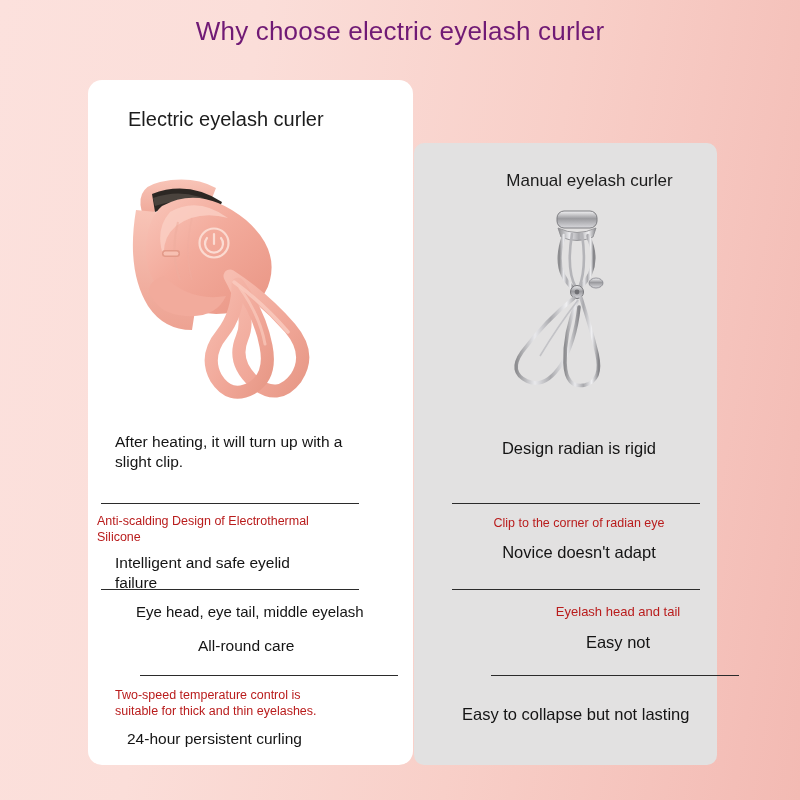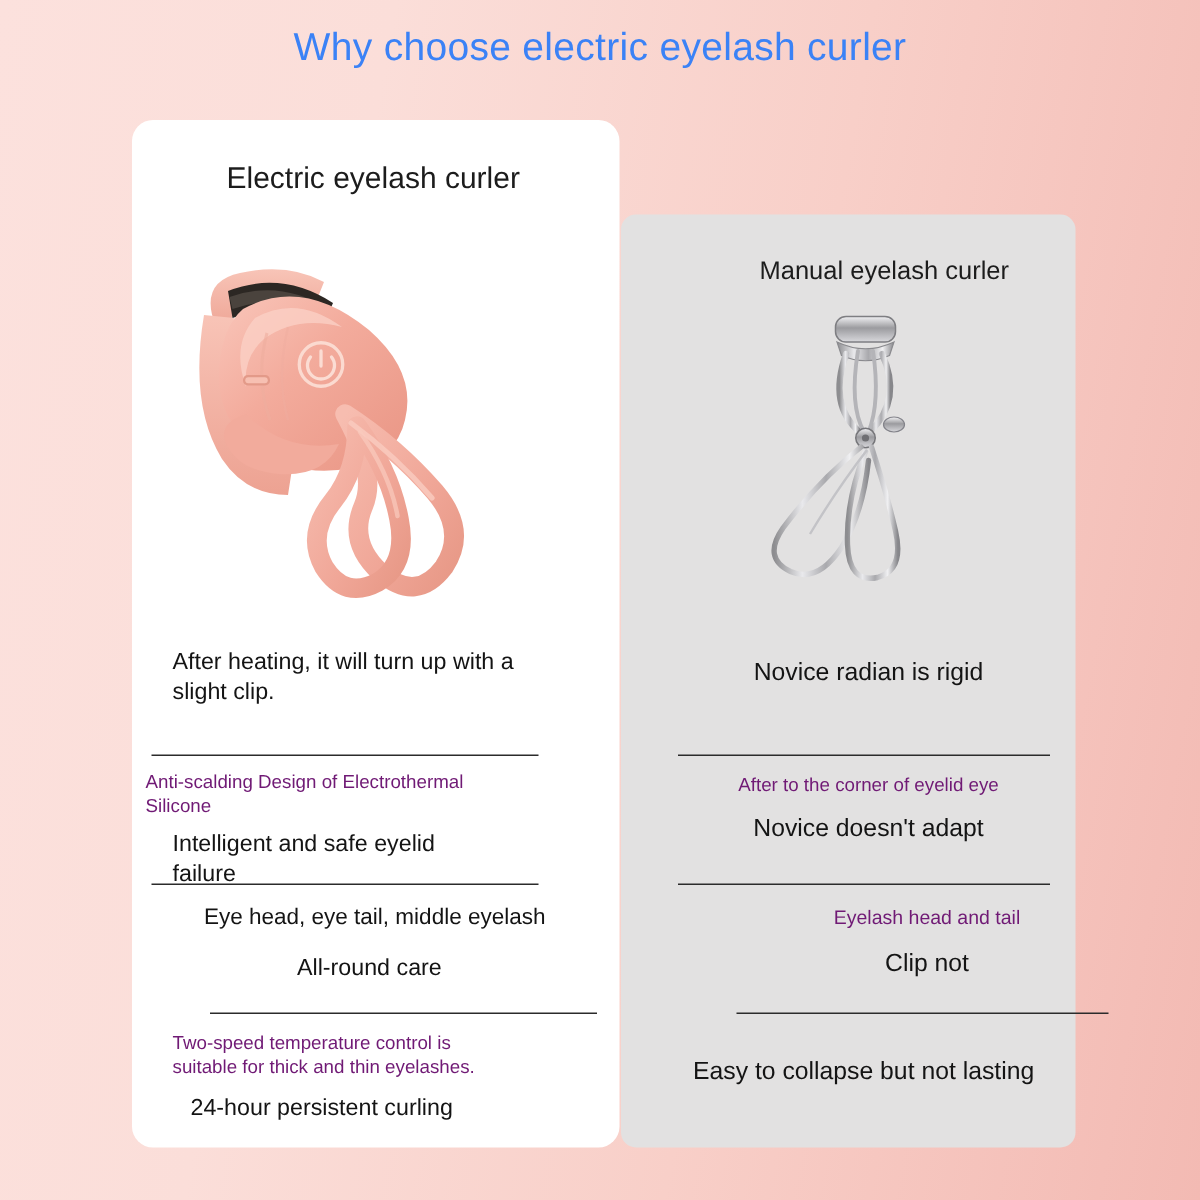--- a/index.html
+++ b/index.html
@@ -20,21 +20,21 @@
   }
 
   
   .page-title {
     position: absolute;
     top: 16px;
     left: 0;
     width: 800px;
     text-align: center;
     font-size: 26px;
-    color: #3b82f6;
+    color: #701a75;
     letter-spacing: 0.2px;
     white-space: nowrap;
   }
 
   
   .panel-right {
     position: absolute;
     left: 414px;
     top: 143px;
     width: 303px;
@@ -52,21 +52,20 @@
     border-radius: 14px;
   }
 
   .panel-title-left {
     position: absolute;
     left: 40px;
     top: 28px;
     font-size: 20px;
     color: #1c1c1c;
     white-space: nowrap;
-    margin-left: 23px;
   }
   .panel-title-right {
     position: absolute;
     left: 0;
     top: 28px;
     width: 351px;
     text-align: center;
     font-size: 17px;
     color: #1c1c1c;
     white-space: nowrap;
@@ -111,21 +110,21 @@
     left: 97px;
     width: 268px;
   }
   .cell-right {
     left: 448px;
     width: 262px;
   }
 
   .txt-small {
     font-size: 12.5px;
-    color: #701a75;
+    color: #b91c1c;
     line-height: 1.25;
   }
   .txt-big {
     font-size: 15.5px;
     color: #141414;
     line-height: 1.3;
   }
   .cell-left .txt-big { padding-left: 18px; }
   .cell-left .txt-small { padding-left: 0px; }
   .cell-right { text-align: center; }
@@ -237,47 +236,47 @@
     </svg>
   </div>
 
   <div class="rows">
 
     <div class="row" style="top:0px;">
       <div class="cell cell-left">
         <div class="txt-big" style="padding-top:14px;">After heating, it will turn up with a slight clip.</div>
       </div>
       <div class="cell cell-right">
-        <div class="txt-big" style="padding-top:20px; font-size:16.5px;">Novice radian is rigid</div>
+        <div class="txt-big" style="padding-top:20px; font-size:16.5px;">Design radian is rigid</div>
       </div>
       <div class="divider divider-left"></div>
       <div class="divider divider-right"></div>
     </div>
 
     <div class="row" style="top:86px;">
       <div class="cell cell-left">
         <div class="txt-small" style="padding-top:10px; width:246px;">Anti-scalding Design of Electrothermal Silicone</div>
         <div class="txt-big" style="padding-top:8px; width:218px;">Intelligent and safe eyelid failure</div>
       </div>
       <div class="cell cell-right">
-        <div class="txt-small" style="padding-top:12px;">After to the corner of eyelid eye</div>
+        <div class="txt-small" style="padding-top:12px;">Clip to the corner of radian eye</div>
         <div class="txt-big" style="padding-top:10px; font-size:16.5px;">Novice doesn't adapt</div>
       </div>
       <div class="divider divider-left"></div>
       <div class="divider divider-right"></div>
     </div>
 
     <div class="row" style="top:172px;margin-left:39px;">
       <div class="cell cell-left">
         <div class="txt-big" style="padding-top:12px; padding-left:0px; font-size:15px;">Eye head, eye tail, middle eyelash</div>
         <div class="txt-big" style="padding-top:14px; padding-left:62px;">All-round care</div>
       </div>
       <div class="cell cell-right">
         <div class="txt-small" style="padding-top:14px; font-size:13px;">Eyelash head and tail</div>
-        <div class="txt-big" style="padding-top:12px; font-size:16.5px;">Clip not</div>
+        <div class="txt-big" style="padding-top:12px; font-size:16.5px;">Easy not</div>
       </div>
       <div class="divider divider-left"></div>
       <div class="divider divider-right"></div>
     </div>
 
     <div class="row" style="top:258px; height:96px;">
       <div class="cell cell-left">
         <div class="txt-small" style="padding-top:12px; padding-left:18px; width:218px;">Two-speed temperature control is suitable for thick and thin eyelashes.</div>
         <div class="txt-big" style="padding-top:10px; padding-left:30px;">24-hour persistent curling</div>
       </div>

